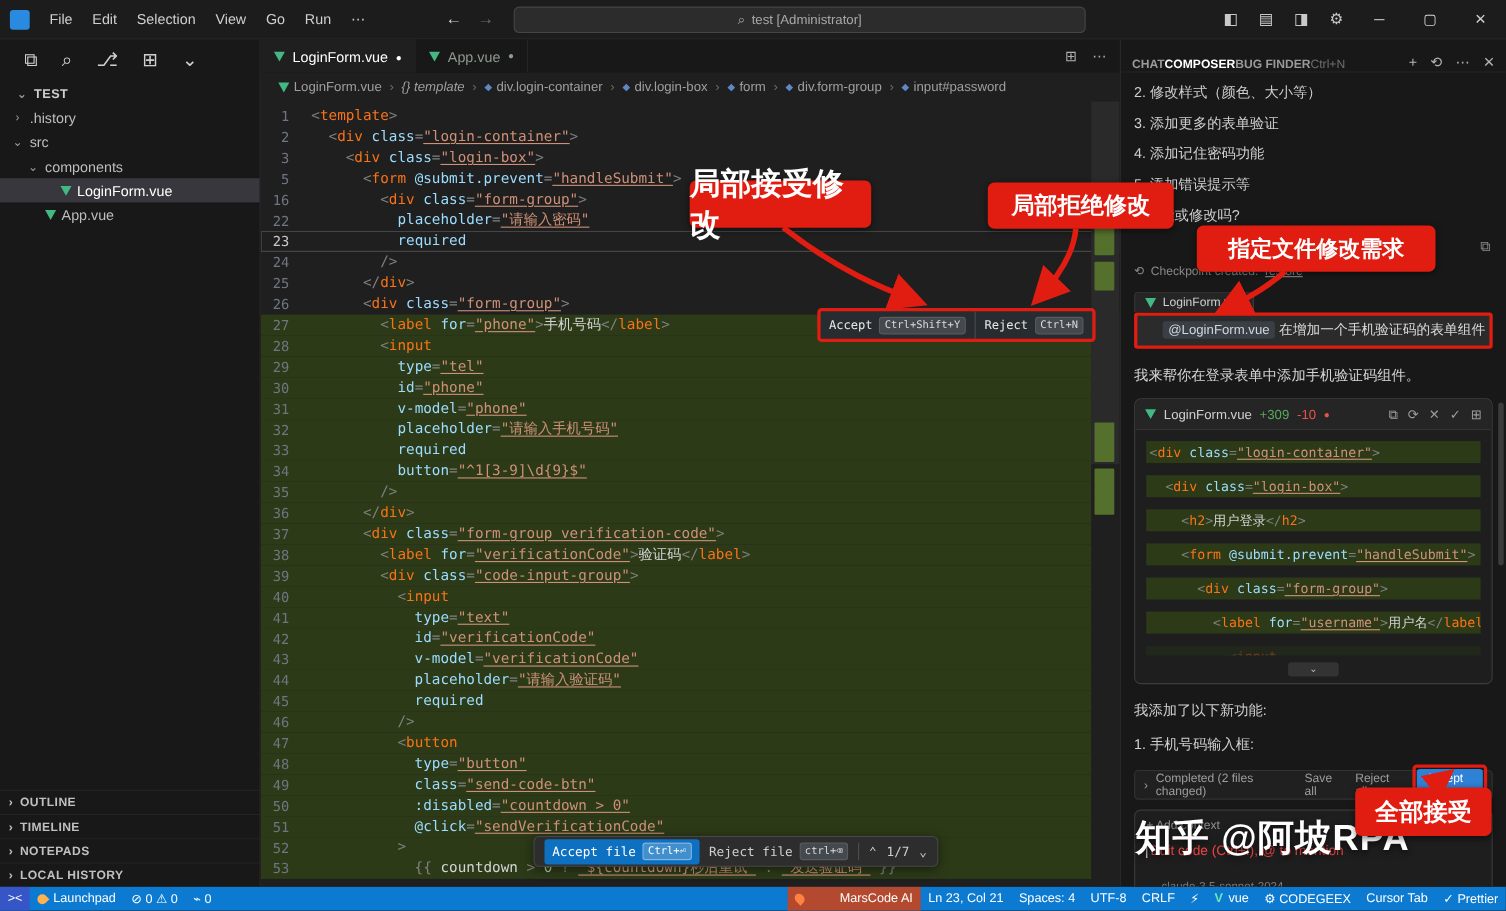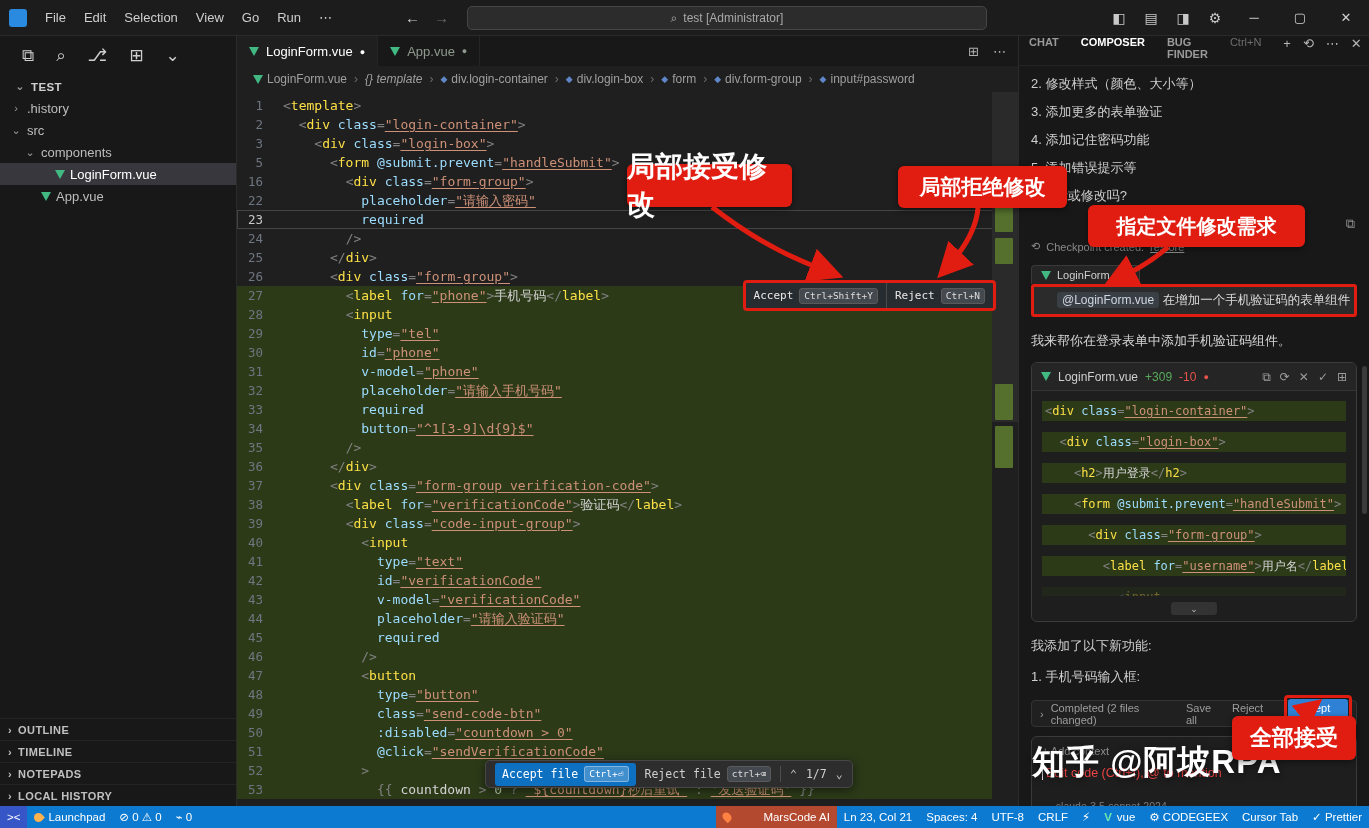--- a/index.html
+++ b/index.html
@@ -47,40 +47,40 @@
   .bc-dia{color:#5f87c7;font-size:9px}
 
   
   .code-wrap{flex:1;position:relative;overflow:hidden;font-family:"DejaVu Sans Mono",monospace;font-size:13px;line-height:19px;padding-top:4px}
   .code-row{display:flex;height:19px;white-space:pre}
   .code-row .gutter{width:46px;text-align:right;color:#6e7681;padding-right:20px;flex:none;font-size:12.5px}
   .code-row .code{flex:1;white-space:pre}
   .code-row.added{background:#2c3a18}
   .code-row.current{box-shadow:inset 0 0 0 1px #454545}
   .code-row.current .gutter{color:#c8c8c8}
-  .tk-t{color:#fde047}.tk-a{color:#9cdcfe}.tk-p{color:#808080}.tk-n{color:#b5cea8}.tk-x{color:#d4d4d4}
+  .tk-t{color:#f97316}.tk-a{color:#9cdcfe}.tk-p{color:#808080}.tk-n{color:#b5cea8}.tk-x{color:#d4d4d4}
   .tk-s{color:#ce9178;text-decoration:underline;text-underline-offset:2px}
 
   .minimap{position:absolute;right:0;top:0;bottom:0;width:26px;background:#1f1f1f}
   .mm-block{position:absolute;left:3px;width:18px;background:#54702c;border-radius:1px}
   .mm-thumb{position:absolute;left:0;width:26px;top:0;height:330px;background:rgba(255,255,255,.05)}
 
   .inline-wrap{position:absolute;top:188px;right:22px;border:3px solid #e11d12;border-radius:4px;display:flex;background:#272c31;z-index:20}
   .ia-btn{display:flex;align-items:center;gap:6px;padding:3px 8px;font-size:11px;color:#e8e8e8;border-right:1px solid #4a4a4a}
   .ia-btn:last-child{border-right:none}
   .kbd{background:#44494f;border:1px solid #5a5a5a;border-radius:3px;padding:0 4px;font-size:9.5px;color:#dcdcdc;line-height:14px}
 
   .float-bar{position:absolute;left:248px;top:668px;height:28px;background:#2d2d2d;border:1px solid #474747;border-radius:5px;
     display:flex;align-items:center;gap:9px;padding:0 9px;box-shadow:0 2px 10px rgba(0,0,0,.5);z-index:20;font-size:11.5px;color:#cfcfcf}
   .fb-accept{background:#0e70c0;color:#fff;border-radius:3px;display:flex;align-items:center;gap:6px;padding:2px 7px}
   .fb-accept .kbd{background:rgba(255,255,255,.22);border-color:rgba(255,255,255,.35);color:#fff}
   .fb-sep{width:1px;height:16px;background:#4d4d4d}
 
   
-  .panel-tabs{height:30px;display:flex;align-items:flex-start;gap:22px;padding:0 10px;font-size:11px;font-weight:700;color:#9a9a9a;border-bottom:1px solid #242424;flex:none}
+  .panel-tabs{height:30px;display:flex;align-items:flex-end;gap:0;padding:0 10px;font-size:11px;font-weight:700;color:#9a9a9a;border-bottom:1px solid #242424;flex:none}
   .ptab.active{color:#fff}
   .pt-kbd{color:#6e6e6e;font-weight:400}
   .pt-icons{margin-left:auto;display:flex;gap:12px;color:#b5b5b5;font-weight:400;font-size:13px}
   .panel-body{flex:1;padding:10px 12px 8px;font-size:13px;color:#cfcfcf;overflow:hidden;position:relative}
   .sug{margin-bottom:13px;line-height:15px;white-space:nowrap;overflow:hidden}
   .copy-row{display:flex;justify-content:flex-end;color:#8d8d8d;font-size:13px;margin:0 2px 8px 0}
   .checkpoint{display:flex;align-items:center;gap:6px;font-size:11px;color:#8a8a8a;margin:6px 0 12px}
   .file-chip{display:inline-flex;align-items:center;gap:6px;background:#252526;border:1px solid #3a3a3a;border-bottom:none;
     border-radius:4px 4px 0 0;padding:3px 9px;font-size:11px;color:#cfcfcf}
   .user-bubble{background:#2b2b2b;border:3px solid #e11d12;border-radius:3px;padding:5px 23px;font-size:12.5px;color:#dadada;white-space:nowrap;overflow:hidden}

